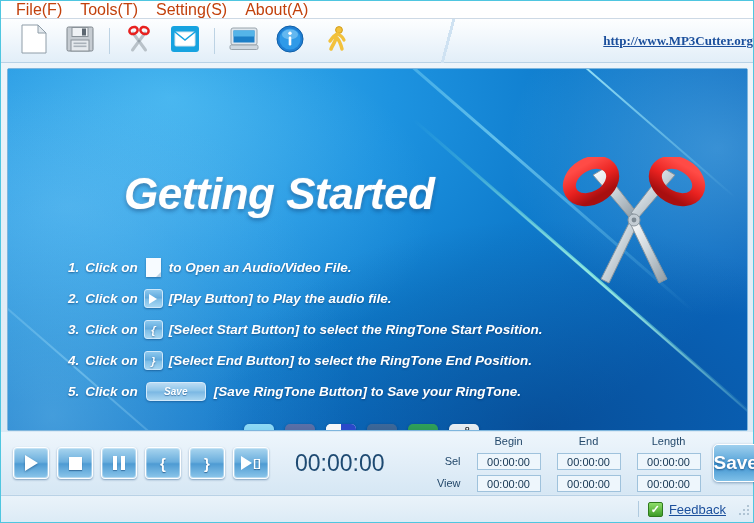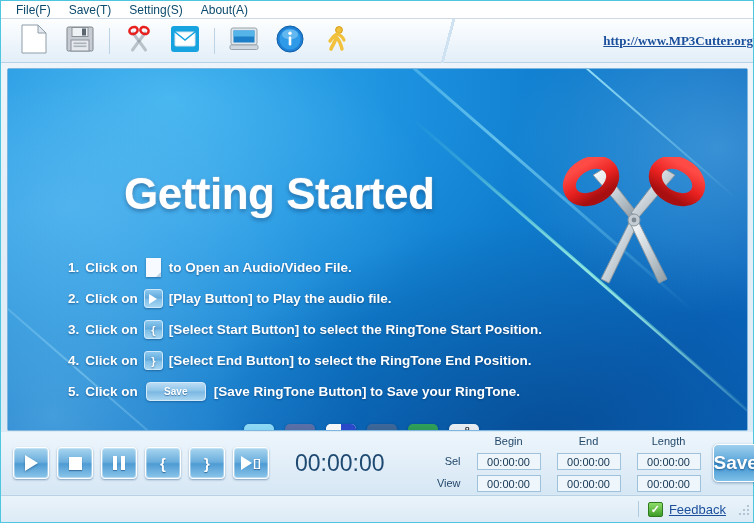--- a/index.html
+++ b/index.html
@@ -18,21 +18,21 @@
 
   
   .menubar{
     height:18px;background:#ffffff;
     display:flex;align-items:center;
     padding-left:6px;
     border-bottom:1px solid #cdd9e5;
     box-sizing:border-box;
   }
   .menu-item{
-    font-size:12px;color:#0c4a6e;padding:0 9px;line-height:18px;cursor:default;
+    font-size:16px;color:#c2410c;padding:0 9px;line-height:18px;cursor:default;
     white-space:nowrap;
   }
 
   
   .toolbar{
     position:relative;height:44px;
     background:linear-gradient(180deg,#fdfeff 0%,#f1f7fc 45%,#e2eef8 100%);
     display:flex;align-items:center;
     padding-left:10px;
     border-bottom:1px solid #b9d2e6;
@@ -53,20 +53,21 @@
     font-family:"Liberation Serif",serif;
   }
   .tb-slant{
     position:absolute;right:292px;top:0;width:26px;height:44px;
     background:linear-gradient(105deg,transparent 46%, #cfe2f2 46%, #cfe2f2 54%, transparent 54%);
   }
 
   
   .panel-wrap{
     padding:5px 24px 0 6px;
+    font-style:italic;
   }
   .panel{
     position:relative;width:741px;height:363px;
     border:1px solid #7fb6dd;
     border-radius:2px;
     overflow:hidden;
     background:#0b7fd4;
     box-sizing:border-box;
   }
   .panel .bg{position:absolute;inset:0;}
@@ -275,21 +276,21 @@
   }
   .grip i{position:absolute;width:2px;height:2px;background:#8fa9bd;}
 </style>
 </head>
 <body>
 
 <div class="app">
 
   <div class="menubar">
     <div class="menu-item"><span>File(F)</span></div>
-    <div class="menu-item"><span>Save(T)</span></div>
+    <div class="menu-item"><span>Tools(T)</span></div>
     <div class="menu-item"><span>Setting(S)</span></div>
     <div class="menu-item"><span>About(A)</span></div>
   </div>
 
   <div class="toolbar">
 
     <div class="tb-btn">
       <span>
         <svg width="26" height="30" viewBox="0 0 26 30">
           <path d="M1 1 H17 L25 9 V29 H1 Z" fill="#ffffff" stroke="#8f9da8" stroke-width="1"></path>

